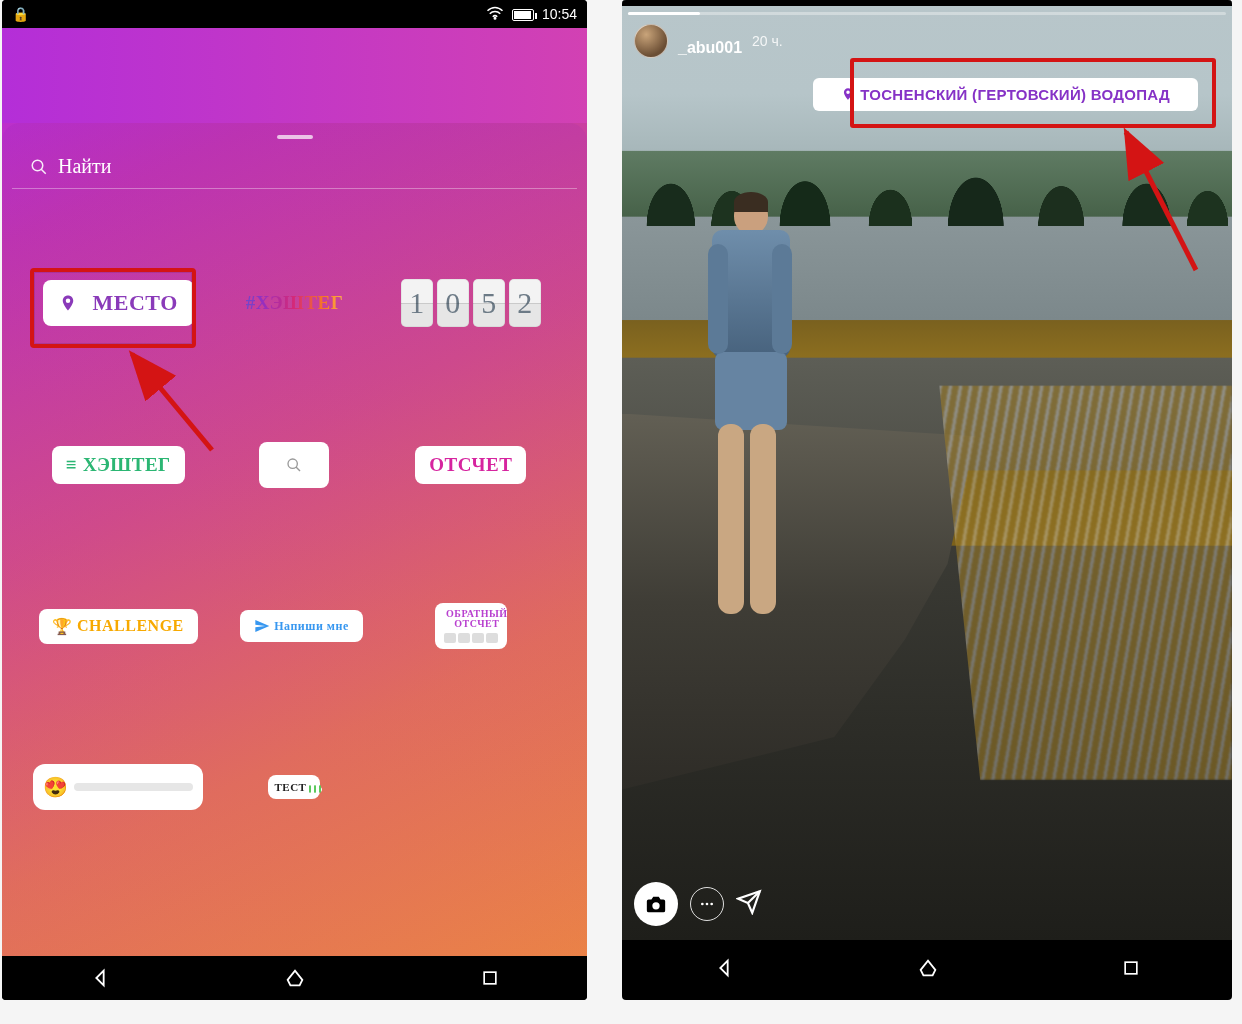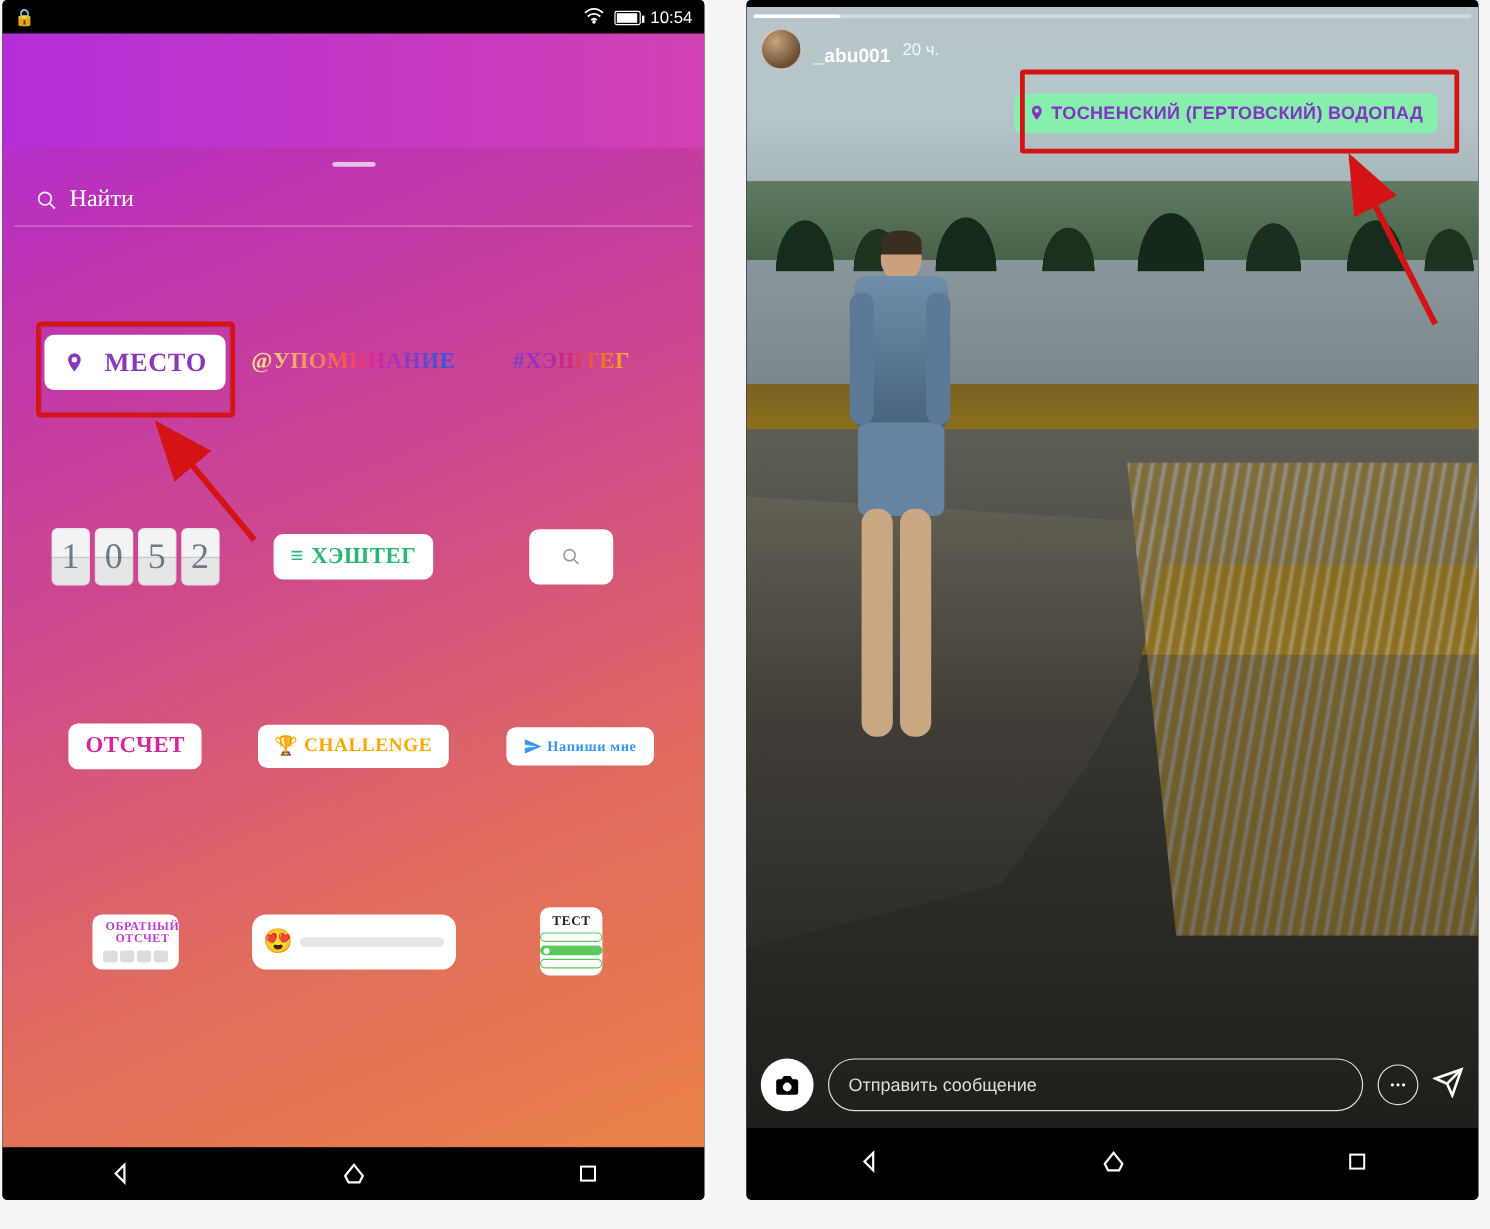--- a/index.html
+++ b/index.html
@@ -112,21 +112,21 @@
   .chip.poll .bars { margin-right: 6px; color:#2bb673; }
   .chip.questions { color: #d6249f; }
   .chip.challenge { color: #f7a900; font-size: 16px; }
   .chip.dm { color: #3797f0; font-size: 12px; margin-left: 14px; }
   .chip.dm svg { margin-right: 4px; }
   .chip.gifsearch { width: 70px; height: 46px; justify-content:center; color:#888;}
   .chip.countdown-mini { flex-direction:column; width:72px; padding:6px; font-size:10px;}
   .chip.countdown-mini .t1 { color:#b83fcf; font-weight:700; line-height:1;margin-left:12px;}
   .chip.countdown-mini .boxes { display:flex; gap:2px; margin-top:4px;}
   .chip.countdown-mini .boxes span{ width:12px; height:10px; background:#ddd; border-radius:2px;}
-  .chip.test-mini { flex-direction:column; width:52px; padding:6px; gap:3px;}
+  .chip.test-mini { flex-direction:row; width:52px; padding:6px; gap:3px;align-items:flex-end;}
   .chip.test-mini .tt { font-size:11px; color:#222; font-weight:700;}
   .chip.test-mini .bar { height:8px; width:52px; border:1px solid #5cc95c; border-radius:10px; position:relative;}
   .chip.test-mini .bar.filled { background:#5cc95c;}
   .chip.test-mini .bar.filled::before{content:"";position:absolute;left:2px;top:1px;width:5px;height:5px;border-radius:50%;background:#fff;}
 
   .flipclock {
     display: flex; gap: 4px;
     background: transparent;
   }
   .digit {
@@ -233,22 +233,22 @@
   .person .head{width:34px;height:38px;border-radius:50% 50% 46% 46%;background:#caa07e;margin-left:22px;}
   .person .hair{position:absolute;top:-4px;left:22px;width:34px;height:20px;border-radius:50% 50% 0 0;background:#3a2d21;}
   .person .torso{width:78px;height:128px;border-radius:10px;background:linear-gradient(#6f8eab,#47627d);margin-top:-4px;}
   .person .arm{position:absolute;top:48px;left:-4px;width:20px;height:110px;border-radius:10px;background:#5c7a97;}
   .person .armR{left:auto;right:-2px;}
   .person .shorts{width:72px;height:78px;background:#6684a2;border-radius:8px;margin-left:3px;margin-top:-6px;}
   .person .leg{display:inline-block;width:26px;height:190px;background:#c9a782;border-radius:12px;margin-left:6px;margin-top:-6px;}
 
   .loc-sticker {
     position:absolute; top:78px; right:34px;
-    background:#86efac; color:#8632c6; font-weight:700; font-size:15px;
-    padding:8px 12px; border-radius:6px; display:flex; align-items:flex-start;
+    background:#ffffff; color:#8632c6; font-weight:700; font-size:15px;
+    padding:8px 28px; border-radius:6px; display:flex; align-items:flex-start;
     letter-spacing:.3px;
   }
   .loc-sticker svg{margin-right:5px;}
   .hl-right {
     position:absolute; top:58px; right:16px;
     width:366px; height:70px;
     border:4px solid #d41414; border-radius:3px;
     pointer-events:none;
   }
   .arrow-right-svg{ position:absolute; right:26px; top:120px; pointer-events:none;}
@@ -309,23 +309,20 @@
         <span>Найти</span>
       </div>
 
       <div class="grid">
 
         <div class="chip mesto">
           <svg width="18" height="20" viewBox="0 0 24 24" fill="#8a3ab9">
               <path d="M12 2C8 2 5 5 5 9c0 5 7 13 7 13s7-8 7-13c0-4-3-7-7-7zm0 10a3 3 0 110-6 3 3 0 010 6z"></path>
             </svg>
           <span style="margin-left:16px">МЕСТО</span>
-        </div>
-        <div class="chip mention">
-          <span>@УПОМИНАНИЕ</span>
         </div>
         <div class="chip hashtag">
           <span>#ХЭШТЕГ</span>
         </div>
 
         <div class="flipclock">
           <div class="digit">1</div>
           <div class="digit">0</div>
           <div class="digit">5</div>
           <div class="digit">2</div>
@@ -442,23 +439,20 @@
           </marker>
         </defs>
       <line x1="110" y1="150" x2="40" y2="12" stroke="#d41414" stroke-width="5" marker-end="url(#ah2)"></line>
     </svg>
 
     <div class="story-footer">
       <div class="cam-btn">
         <svg width="22" height="22" viewBox="0 0 24 24" fill="#000">
             <path d="M4 7h3l2-3h6l2 3h3a2 2 0 012 2v10a2 2 0 01-2 2H4a2 2 0 01-2-2V9a2 2 0 012-2zm8 3a4 4 0 100 8 4 4 0 000-8z"></path>
           </svg>
-      </div>
-      <div class="reply-pill">
-        <span>Отправить сообщение</span>
       </div>
       <div class="more-dots">
         <svg width="16" height="16" viewBox="0 0 24 24" fill="#fff">
             <circle cx="5" cy="12" r="2"></circle>
             <circle cx="12" cy="12" r="2"></circle>
             <circle cx="19" cy="12" r="2"></circle>
           </svg>
       </div>
       <span class="send-icon">
         <svg width="26" height="26" viewBox="0 0 24 24" fill="none" stroke="#fff" stroke-width="2">

